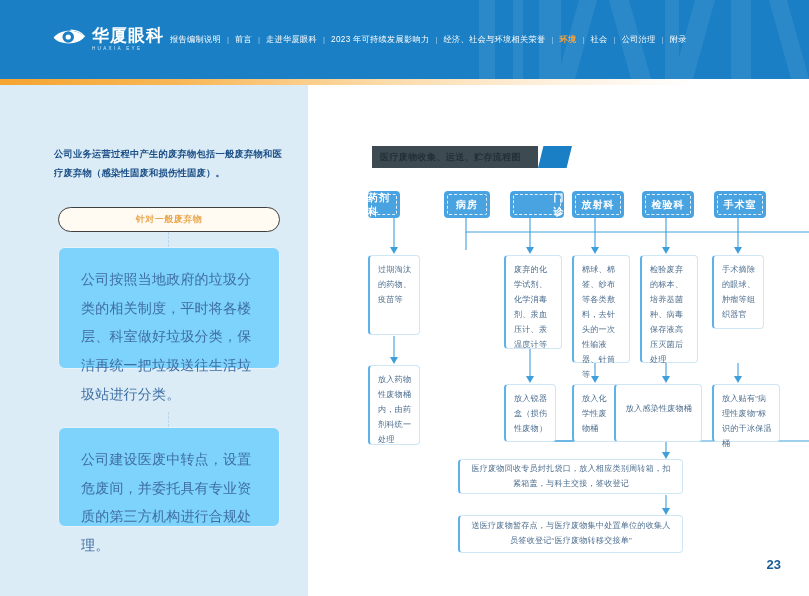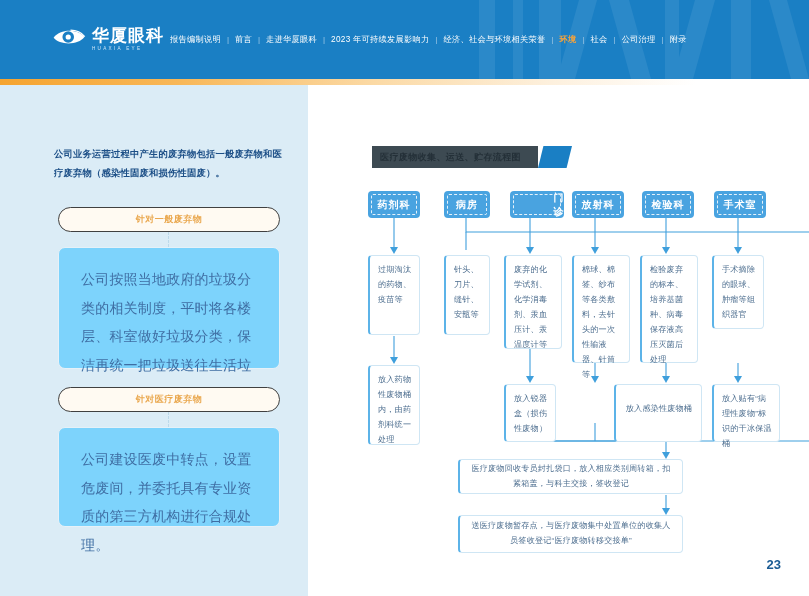--- a/index.html
+++ b/index.html
@@ -191,21 +191,20 @@
 </div>
 <div class="accent-bar"></div>
 
 <div class="left-panel">
   <div class="left-lead">公司业务运营过程中产生的废弃物包括一般废弃物和医疗废弃物（感染性固废和损伤性固废）。</div>
 
   <div class="pill p1">针对一般废弃物</div>
   <div class="connector c1"></div>
   <div class="wbox w1">公司按照当地政府的垃圾分类的相关制度，平时将各楼层、科室做好垃圾分类，保洁再统一把垃圾送往生活垃圾站进行分类。</div>
 
-  <div class="pill p2">针对医疗废弃物</div>
   <div class="connector c2"></div>
   <div class="wbox w2">公司建设医废中转点，设置危废间，并委托具有专业资质的第三方机构进行合规处理。</div>
 </div>
 
 <div class="flow">
 
   <div class="chart-title-wrap">
     <div class="chart-title-bg"></div>
     <div class="chart-title-slant"></div>
     <div class="chart-title-txt">医疗废物收集、运送、贮存流程图</div>
@@ -251,48 +250,48 @@
       <polygon points="186,292 182,285 190,285"></polygon>
       <polygon points="251,292 247,285 255,285"></polygon>
       <polygon points="322,292 318,285 326,285"></polygon>
       <polygon points="394,292 390,285 398,285"></polygon>
       <polygon points="470,292 466,285 474,285"></polygon>
       <polygon points="322,368 318,361 326,361"></polygon>
       <polygon points="322,424 318,417 326,417"></polygon>
     </g>
   </svg>
 
-  <div class="dept" style="left:24px;width:52px;">
+  <div class="dept" style="left:24px;width:32px;justify-content:flex-end;">
       <span>药剂科</span>
     </div>
   <div class="dept" style="left:100px;width:46px;">
       <span>病房</span>
     </div>
   <div class="dept" style="left:166px;width:54px;padding-left:44px;">
       <span>门诊</span>
     </div>
   <div class="dept" style="left:228px;width:52px;">
       <span>放射科</span>
     </div>
   <div class="dept" style="left:298px;width:52px;">
       <span>检验科</span>
     </div>
   <div class="dept" style="left:370px;width:52px;">
       <span>手术室</span>
     </div>
 
   <div class="lbox" style="left:24px;top:164px;width:52px;height:80px;">过期淘汰的药物、疫苗等</div>
-  <div class="lbox" style="left:100px;top:164px;width:46px;height:80px;">针头、刀片、缝针、安瓿等</div>
   <div class="lbox" style="left:160px;top:164px;width:58px;height:94px;">废弃的化学试剂、化学消毒剂、汞血压计、汞温度计等</div>
   <div class="lbox" style="left:228px;top:164px;width:58px;height:108px;">棉球、棉签、纱布等各类敷料，去针头的一次性输液器、针筒等</div>
   <div class="lbox" style="left:296px;top:164px;width:58px;height:108px;">检验废弃的标本、培养基菌种、病毒保存液高压灭菌后处理</div>
   <div class="lbox" style="left:368px;top:164px;width:52px;height:74px;">手术摘除的眼球、肿瘤等组织器官</div>
 
   <div class="lbox" style="left:24px;top:274px;width:52px;height:80px;">放入药物性废物桶内，由药剂科统一处理</div>
   <div class="lbox" style="left:160px;top:293px;width:52px;height:58px;">放入锐器盒（损伤性废物）</div>
+  <div class="lbox" style="left:228px;top:293px;width:50px;height:58px;">放入化学性废物桶</div>
   <div class="lbox ctr" style="left:270px;top:293px;width:88px;height:58px;">放入感染性废物桶</div>
   <div class="lbox" style="left:368px;top:293px;width:68px;height:58px;">放入贴有“病理性废物”标识的干冰保温桶</div>
 
   <div class="lbox ctr" style="left:114px;top:368px;width:225px;height:35px;padding:6px 10px;">医疗废物回收专员封扎袋口，放入相应类别周转箱，扣紧箱盖，与科主交接，签收登记</div>
   <div class="lbox ctr" style="left:114px;top:424px;width:225px;height:38px;padding:6px 10px;">送医疗废物暂存点，与医疗废物集中处置单位的收集人员签收登记“医疗废物转移交接单”</div>
 </div>
 
 <div class="page-no">23</div>
 
 </body></html>

